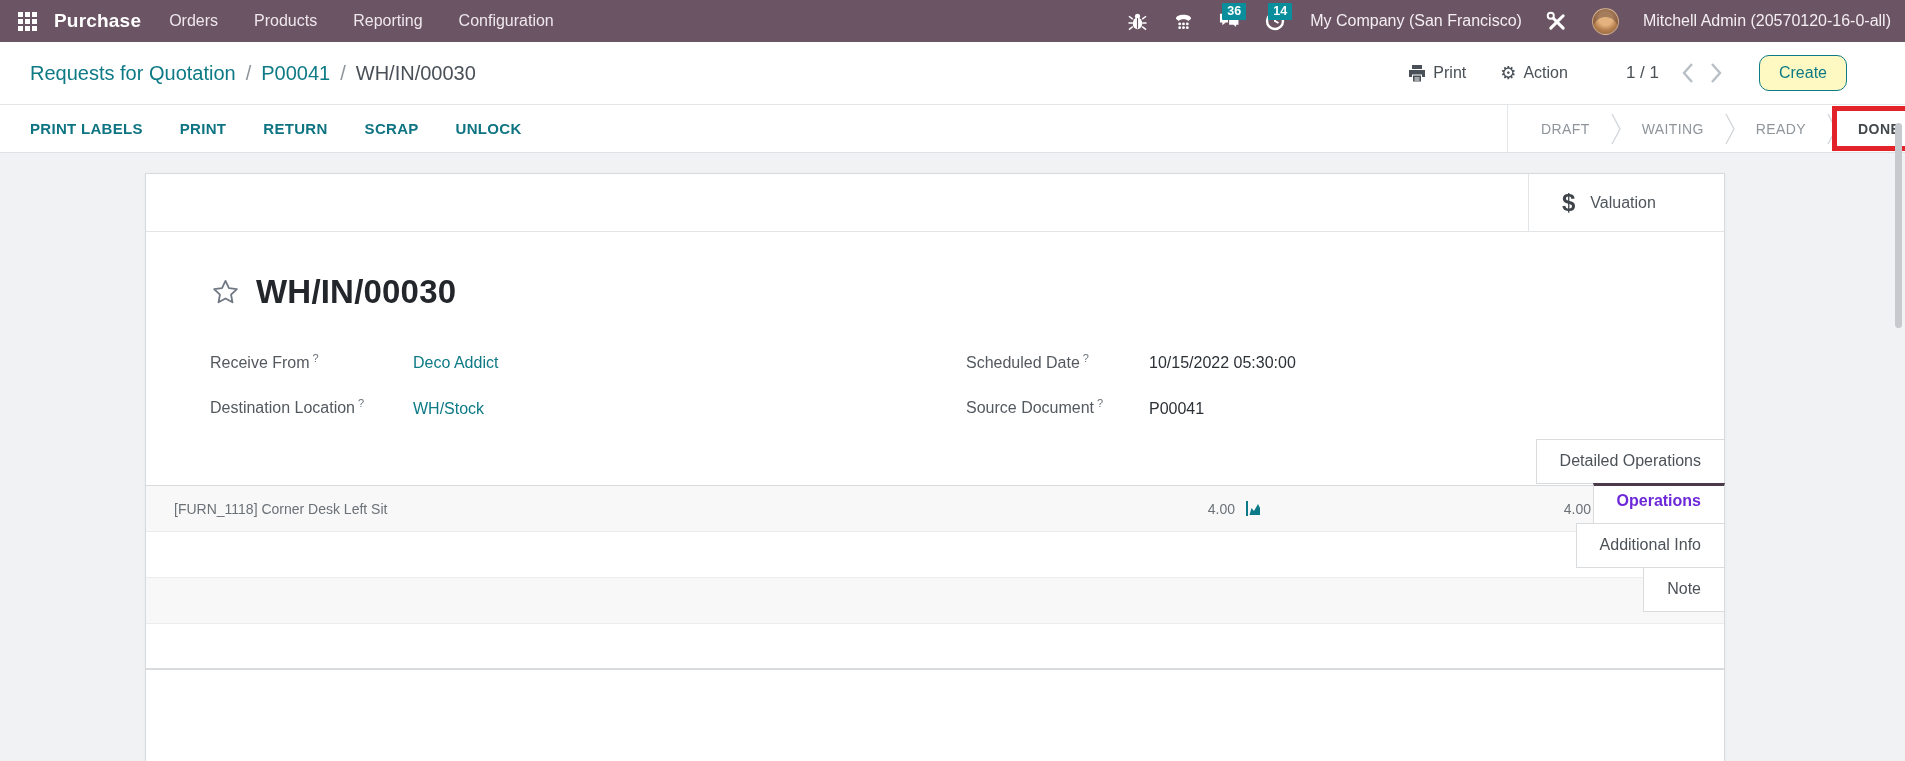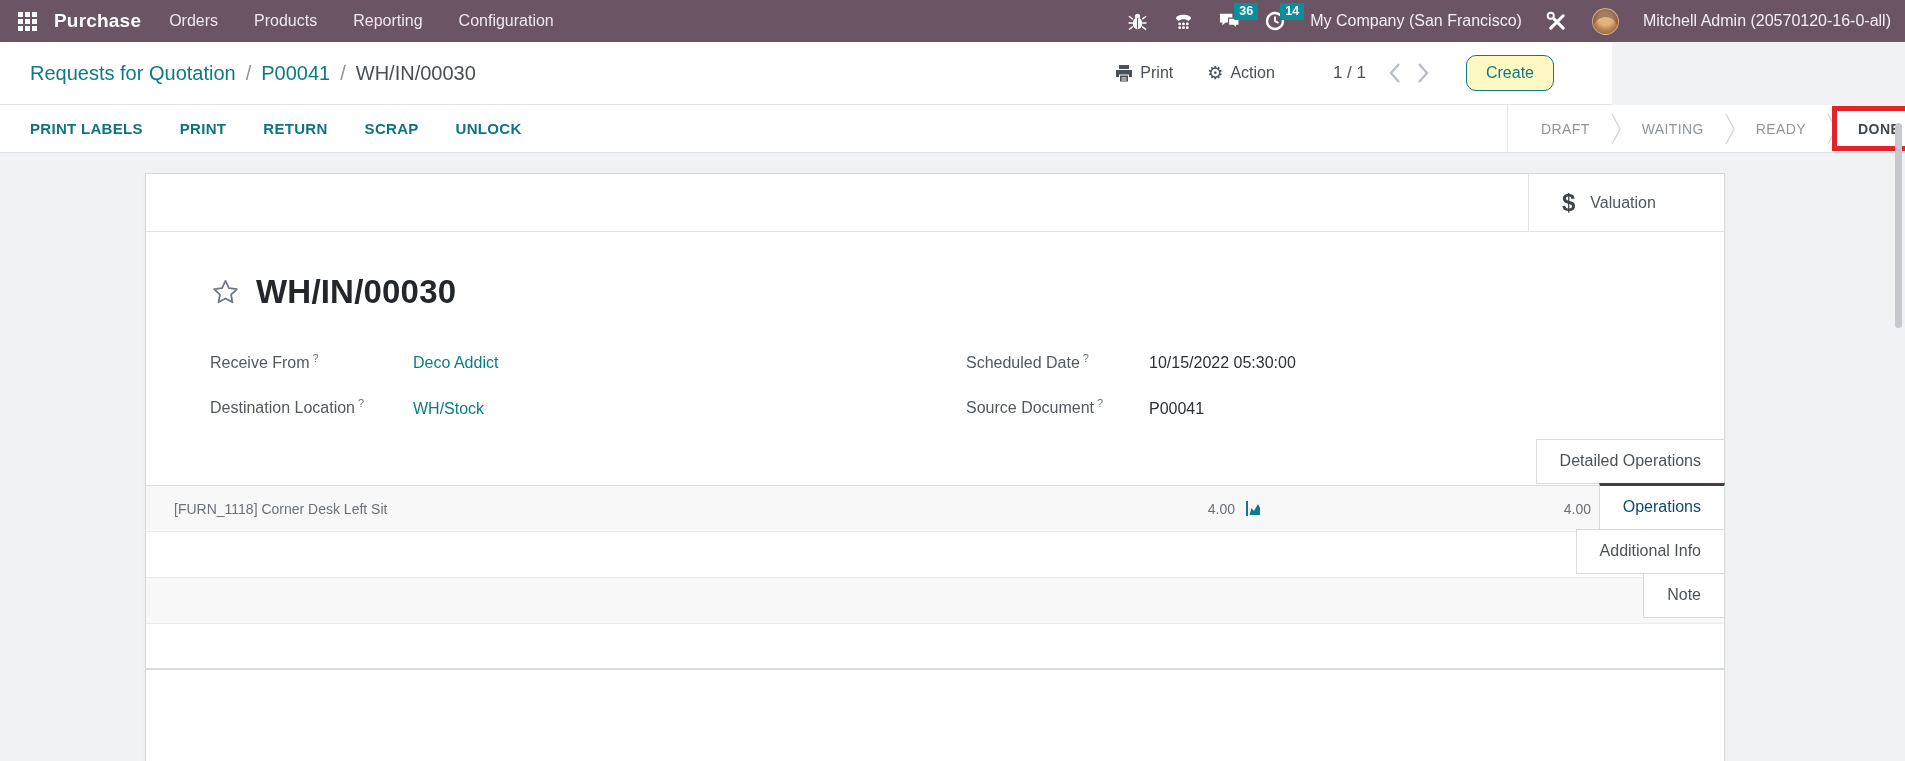--- a/index.html
+++ b/index.html
@@ -7,29 +7,29 @@
   body { font-family:"Liberation Sans", sans-serif; background:#f1f2f4; position:relative; color:#495057; }
 
   
   .navbar { position:absolute; top:0; left:0; width:1905px; height:42px; background:#6b5463;
             display:flex; align-items:center; padding:0 14px 0 12px; color:#fff; }
   .apps-btn { display:flex; align-items:center; justify-content:center; width:30px; height:30px; cursor:pointer; }
   .brand { font-size:19px; font-weight:700; margin:0 28px 0 12px; letter-spacing:.2px; }
   .nav-menu { font-size:16px; color:#efe7ee; margin-right:36px; cursor:pointer; }
   .nav-right { margin-left:auto; display:flex; align-items:center; gap:24px; }
   .nav-icon-btn { position:relative; display:flex; align-items:center; justify-content:center; min-width:22px; height:30px; cursor:pointer; }
-  .nav-badge { position:absolute; top:-3px; left:16px; background:#0b8e9c; color:#fff; font-size:12.5px;
+  .nav-badge { position:absolute; top:-3px; left:4px; background:#0b8e9c; color:#fff; font-size:12.5px;
                font-weight:700; padding:1px 5px 2px; border-radius:1px; line-height:14px; }
   .nav-company, .nav-user { font-size:16px; color:#f4eef3; white-space:nowrap; cursor:pointer; }
   .avatar { width:27px; height:27px; border-radius:50%;
             background: radial-gradient(circle at 50% 38%, #e3b27e 0 34%, #b57f4d 60%, #7e5a3a 100%);
             box-shadow: inset 0 8px 0 rgba(90,60,50,.45); border:1px solid rgba(255,255,255,.35); }
 
   
-  .cp-row { position:absolute; top:42px; left:0; width:1612px; height:63px; background:#fff;
+  .cp-row { position:absolute; top:42px; left:0; width:1905px; height:63px; background:#fff;
             border-bottom:1px solid #e3e6e9; display:flex; align-items:center; padding:0 58px 0 30px; }
   .breadcrumb { font-size:20px; display:flex; align-items:center; gap:10px; white-space:nowrap; }
   .bc-link { color:#0d7a85; cursor:pointer; }
   .bc-sep { color:#8d949b; }
   .bc-current { color:#495057; }
   .cp-right { margin-left:auto; display:flex; align-items:center; font-size:16px; color:#495057; }
   .cp-btn { display:flex; align-items:center; gap:7px; cursor:pointer; margin-left:34px; }
   .gear-glyph { font-size:18px; line-height:1; color:#495057; }
   .pager { margin-left:58px; font-size:17px; color:#4a5056; }
   .pager-arrows { display:flex; align-items:center; gap:16px; margin-left:22px; }
@@ -71,21 +71,21 @@
   .fcol-left .flabel { width:203px; }
   .fcol-right .flabel { width:183px; }
   sup.help { color:#6d747b; font-size:11px; margin-left:3px; cursor:default; }
   .fvalue { color:#2c3136; }
   .fvalue.link { color:#0d7a85; cursor:pointer; }
 
   
   .tabs { display:flex; align-items:flex-end; padding-left:60px; border-bottom:1px solid #d8dcdf; height:47px;flex-direction:column; }
   .tab { border:1px solid #d8dcdf; border-bottom:1px solid #d8dcdf; margin-bottom:-1px; margin-right:-1px;
          background:#fff; padding:12px 23px 13px; font-size:16px; color:#4c5258; cursor:pointer; white-space:nowrap; }
-  .tab.active { border-top:3px solid #4a3a4a; border-bottom:1px solid #fff; padding-top:12px; color:#0c4a6e; }
+  .tab.active { border-top:3px solid #4a3a4a; border-bottom:1px solid #fff; padding-top:6px; color:#6d28d9;font-weight:bold; }
 
   
   .thead { display:flex; align-items:center; height:49px; border-bottom:1px solid #d6dade;
            font-weight:700; font-size:15.5px; color:#24282c; }
   .trow { display:flex; align-items:center; height:46px; font-size:14px; color:#6b7177;
           border-bottom:1px solid #eaedef; }
   .trow.striped { background:#f8f8f8; }
   .trow.last { border-bottom:2px solid #d8dcdf; }
   .h-product { width:545px; padding-left:62px; cursor:pointer; }
   .c-product { width:545px; padding-left:28px; }

